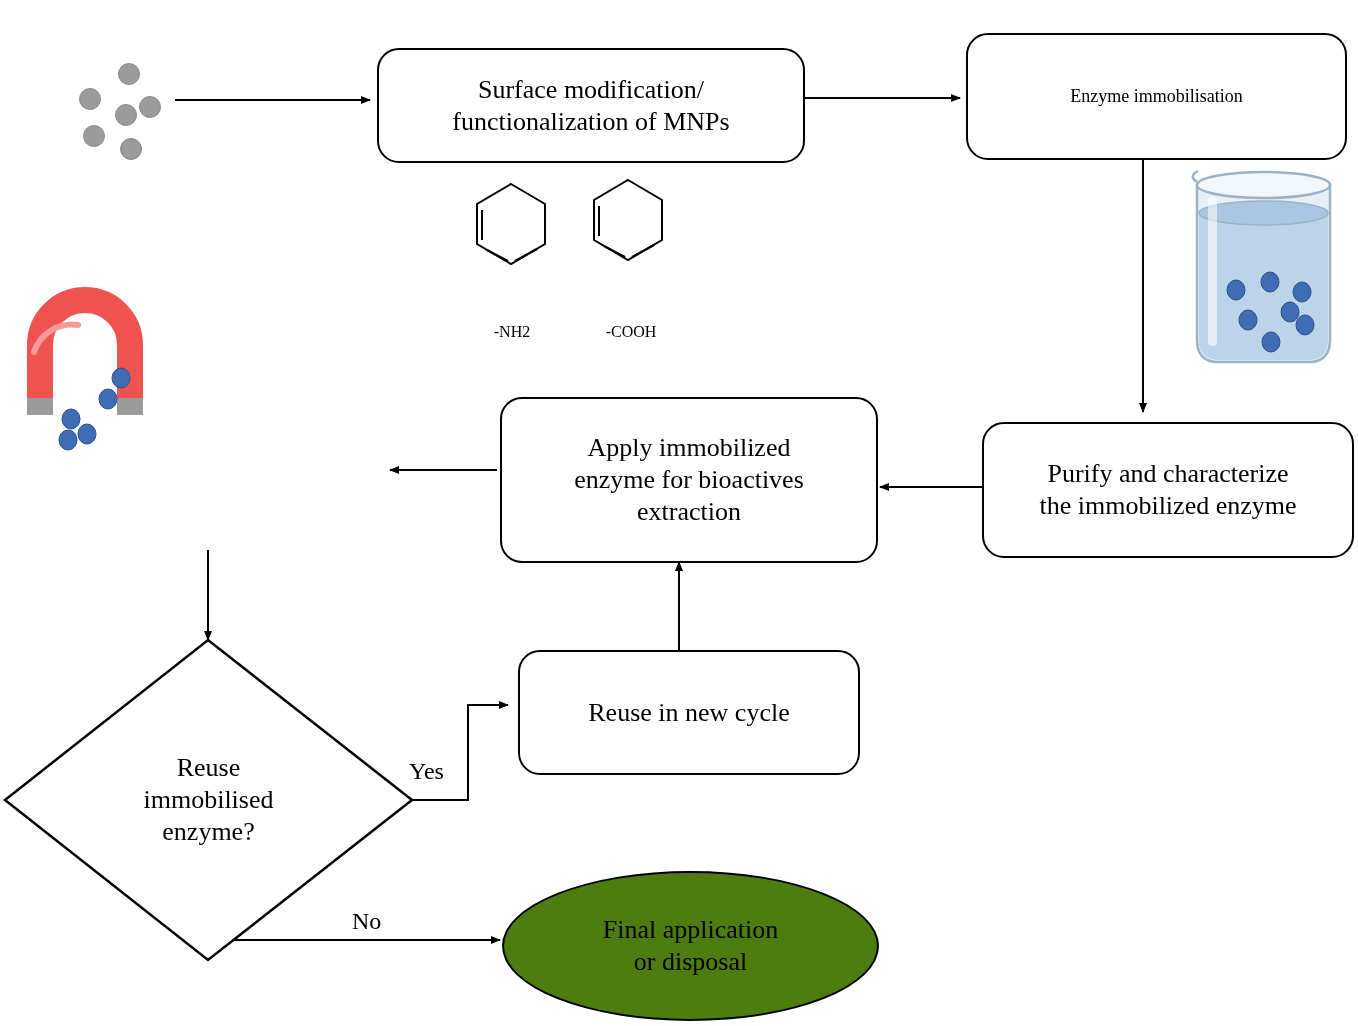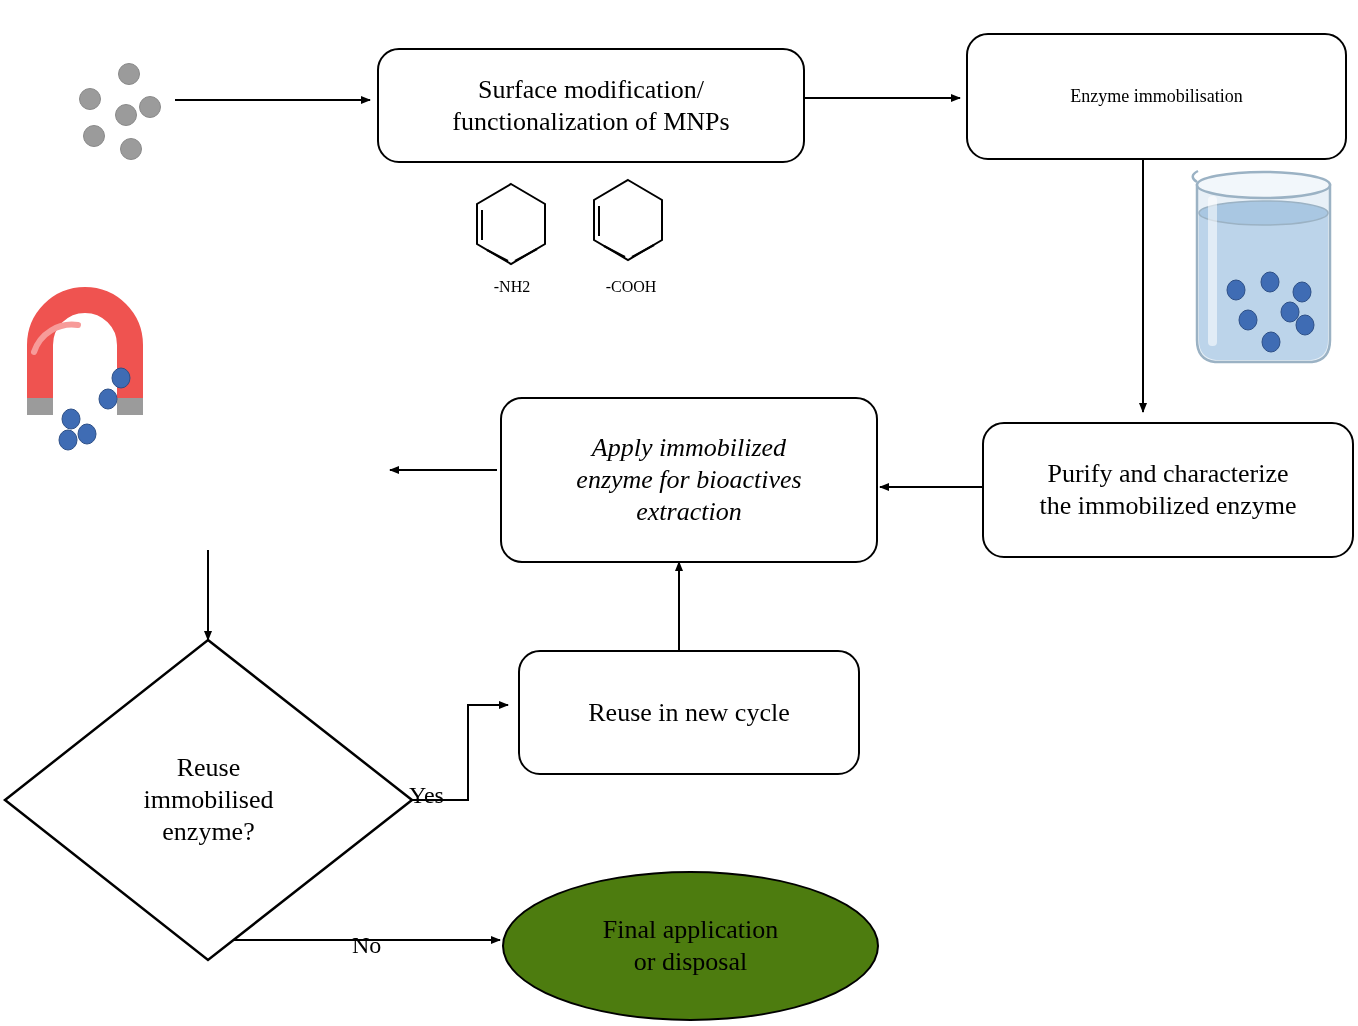--- a/index.html
+++ b/index.html
@@ -68,32 +68,32 @@
     position: absolute;
     left: 0;
     top: 0;
     width: 1358px;
     height: 1026px;
     pointer-events: none;
   }
   .edge-label {
     position: absolute;
     white-space: pre;
-    margin-top: 24px;
   }
   .np {
     position: absolute;
     border-radius: 50%;
     background: #9b9b9b;
     border: 1px solid #8a8a8a;
   }
   .chemlabel {
     position: absolute;
     font-size: 16px;
     white-space: pre;
+    margin-top: 45px;
   }
 </style>
 </head>
 <body>
 
 <div id="canvas">
 
   <svg class="layer" viewBox="0 0 1358 1026">
     <defs>
       <marker id="ah" markerWidth="10" markerHeight="8" refX="9" refY="4" orient="auto" markerUnits="userSpaceOnUse">
@@ -180,21 +180,21 @@
       <ellipse cx="1305" cy="325" rx="9" ry="10"></ellipse>
     </g>
   </svg>
 
   <div class="node rbox" style="left:982px; top:422px; width:372px; height:136px; font-size:26px;">
     <span style="white-space:pre-line;">Purify and characterize
 the immobilized enzyme</span>
   </div>
 
   <div class="node rbox" style="left:500px; top:397px; width:378px; height:166px; font-size:26px;">
-    <span style="white-space:pre-line;font-style:italic;">Apply immobilized
+    <span style="white-space:pre-line;">Apply immobilized
 enzyme for bioactives
 extraction</span>
   </div>
 
 
   <svg class="layer" viewBox="0 0 1358 1026">
     <path d="M40,400 L40,345 A45,45 0 0 1 130,345 L130,400" fill="none" stroke="#ef5350" stroke-width="26" stroke-linecap="butt"></path>
     <path d="M40,398 L40,415" stroke="#9b9b9b" stroke-width="26"></path>
     <path d="M130,398 L130,415" stroke="#9b9b9b" stroke-width="26"></path>
     <path d="M34,352 A40,40 0 0 1 78,325" fill="none" stroke="#f79b99" stroke-width="6" stroke-linecap="round"></path>

